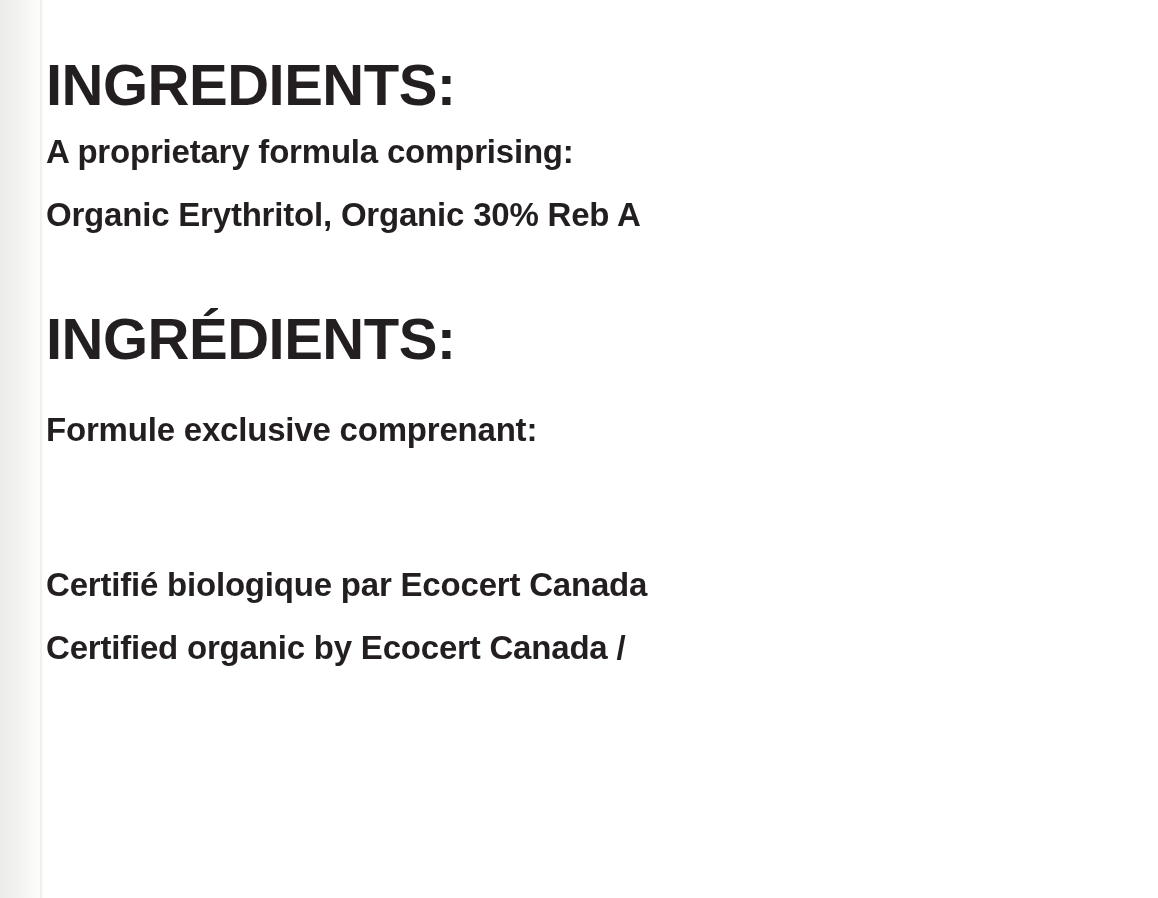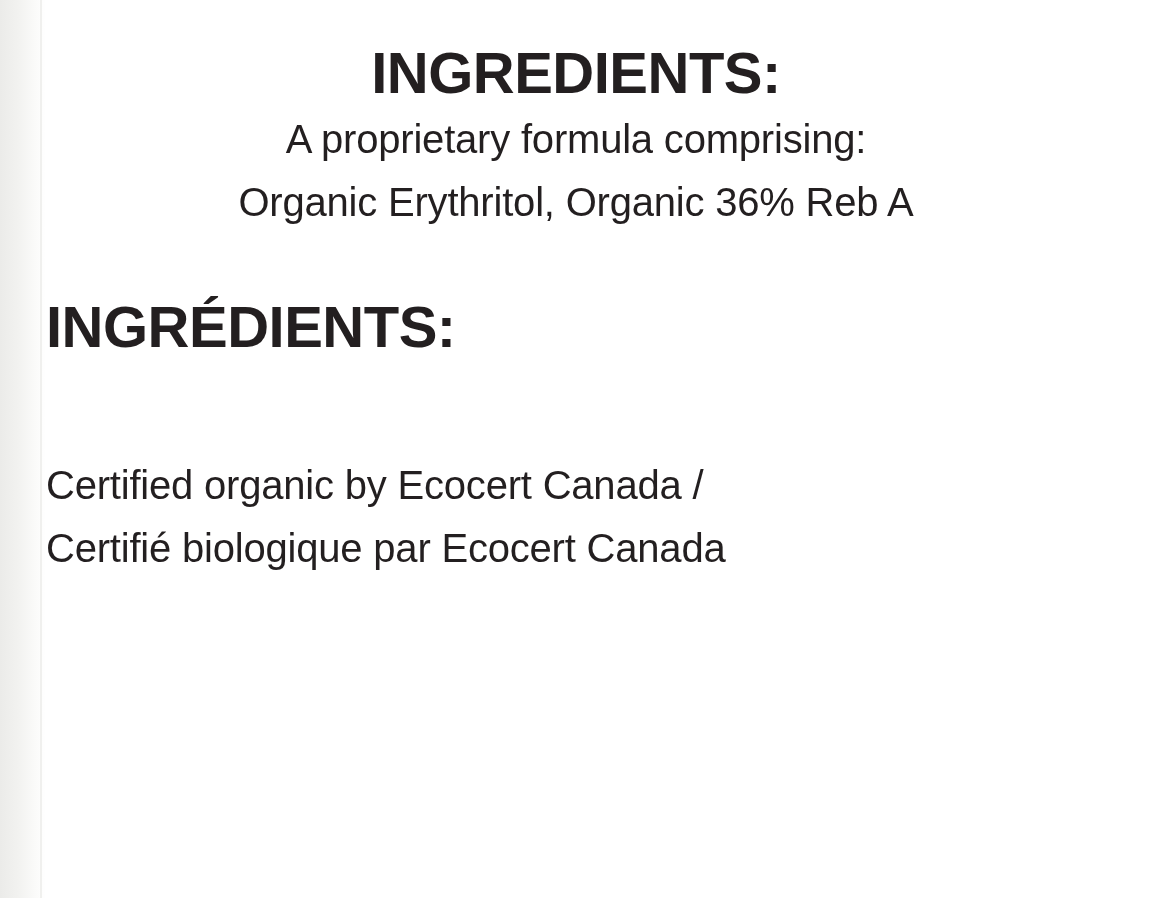--- a/index.html
+++ b/index.html
@@ -53,31 +53,30 @@
   .heading {
     font-size: 58px;
     line-height: 70px;
     font-weight: 700;
     letter-spacing: -0.5px;
     margin: 0;
     white-space: nowrap;
   }
 
   .body-line {
-    font-size: 40px;
+    font-size: 33px;
     line-height: 63px;
-    font-weight: 400;
+    font-weight: 700;
     letter-spacing: -0.2px;
     margin: 0;
     white-space: nowrap;
   }
 
   .block-en {
-    margin-top: 8px;
-    text-align: center;
+    margin-top: 20px;
   }
   .block-fr {
     margin-top: 58px;
   }
   .block-cert {
     margin-top: 92px;
   }
   .heading-fr {
     margin-bottom: 24px;
   }
@@ -87,26 +86,27 @@
 
 <div class="page">
   <div class="left-shade"></div>
   <div class="edge-line"></div>
 
   <div class="content">
 
     <section class="block-en">
       <h1 class="heading">INGREDIENTS:</h1>
       <p class="body-line">A proprietary formula comprising:</p>
-      <p class="body-line">Organic Erythritol, Organic 36% Reb A</p>
+      <p class="body-line">Organic Erythritol, Organic 30% Reb A</p>
     </section>
 
     <section class="block-fr">
       <h1 class="heading heading-fr">INGRÉDIENTS:</h1>
+      <p class="body-line">Formule exclusive comprenant:</p>
     </section>
 
     <section class="block-cert">
+      <p class="body-line">Certifié biologique par Ecocert Canada</p>
       <p class="body-line">Certified organic by Ecocert Canada /</p>
-      <p class="body-line">Certifié biologique par Ecocert Canada</p>
     </section>
 
   </div>
 </div>
 
 </body></html>

